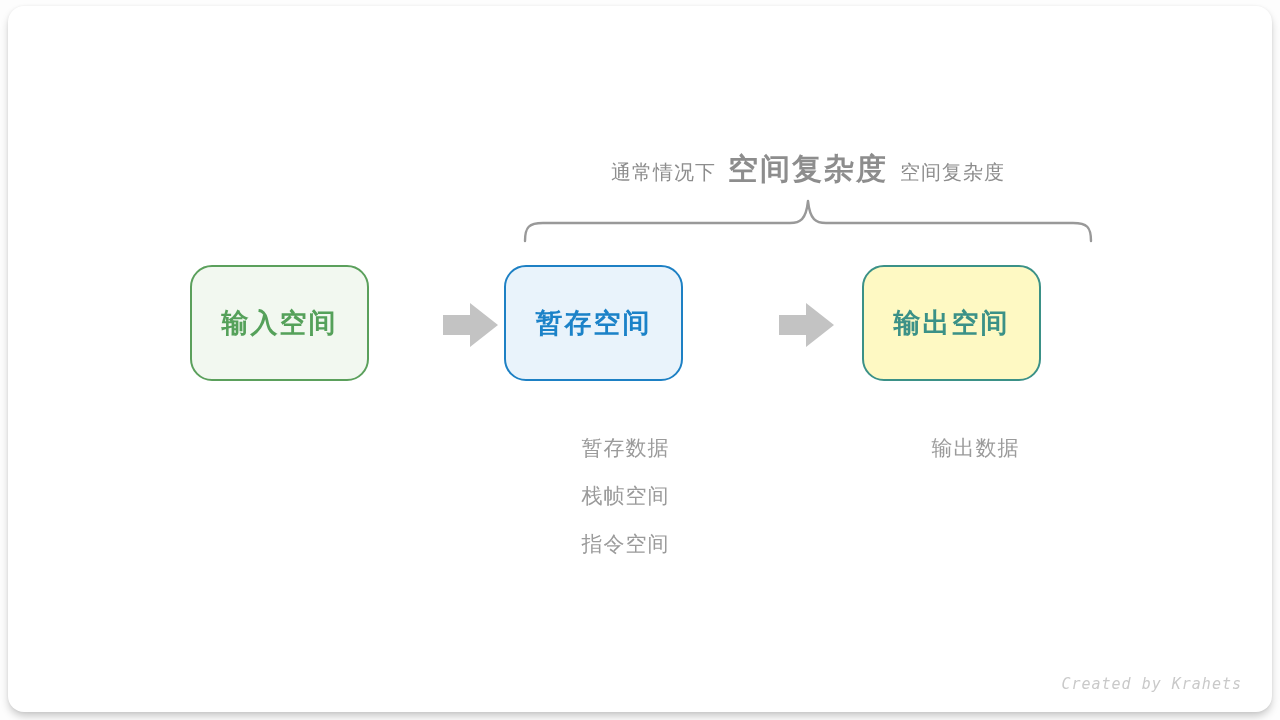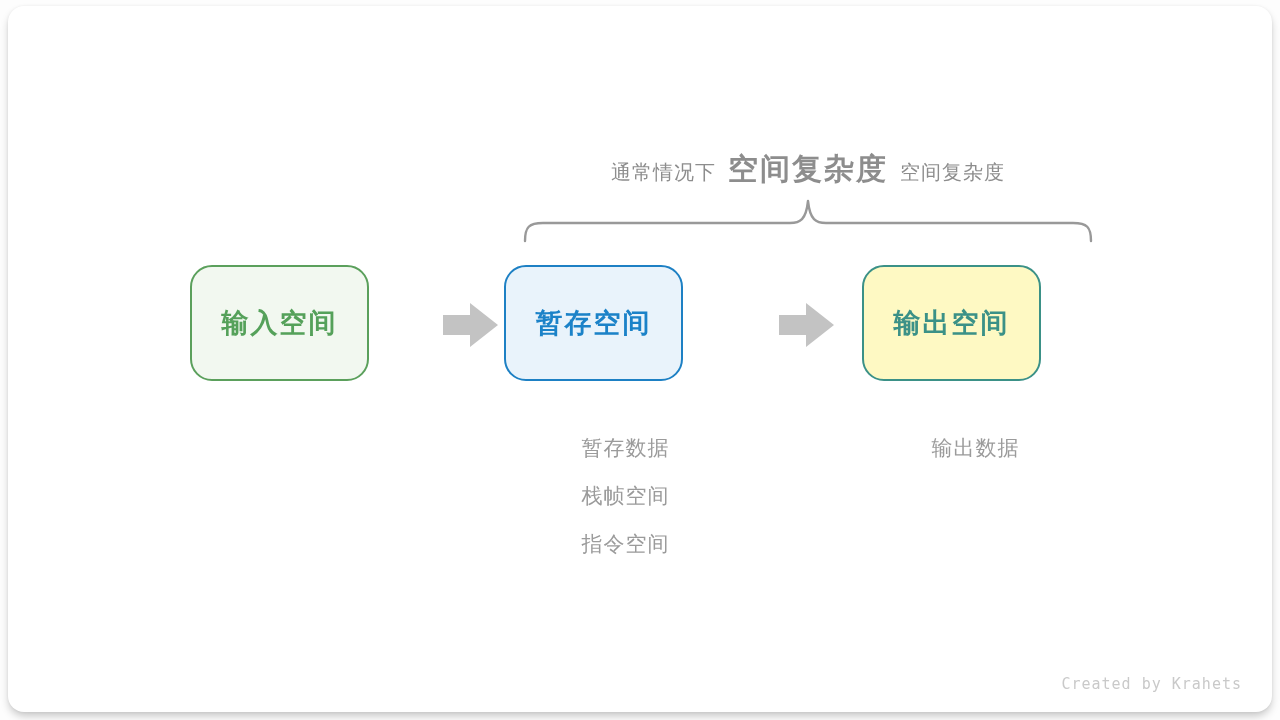--- a/index.html
+++ b/index.html
@@ -86,20 +86,21 @@
   .note-col-1 { left: 190px; }
   .note-col-2 { left: 512px; }
   .note-col-3 { left: 862px; }
 
   .credit {
     position: absolute;
     top: 675px; right: 38px;
     font-family: "DejaVu Sans Mono", "Liberation Mono", monospace;
     font-size: 15px;
     letter-spacing: 1px;
+    font-style: italic;
   }
 </style>
 </head>
 <body>
 
 <div class="stage">
 
   <div class="card"></div>
 
   <div class="scope-label" style="color: rgb(141, 141, 141);">

